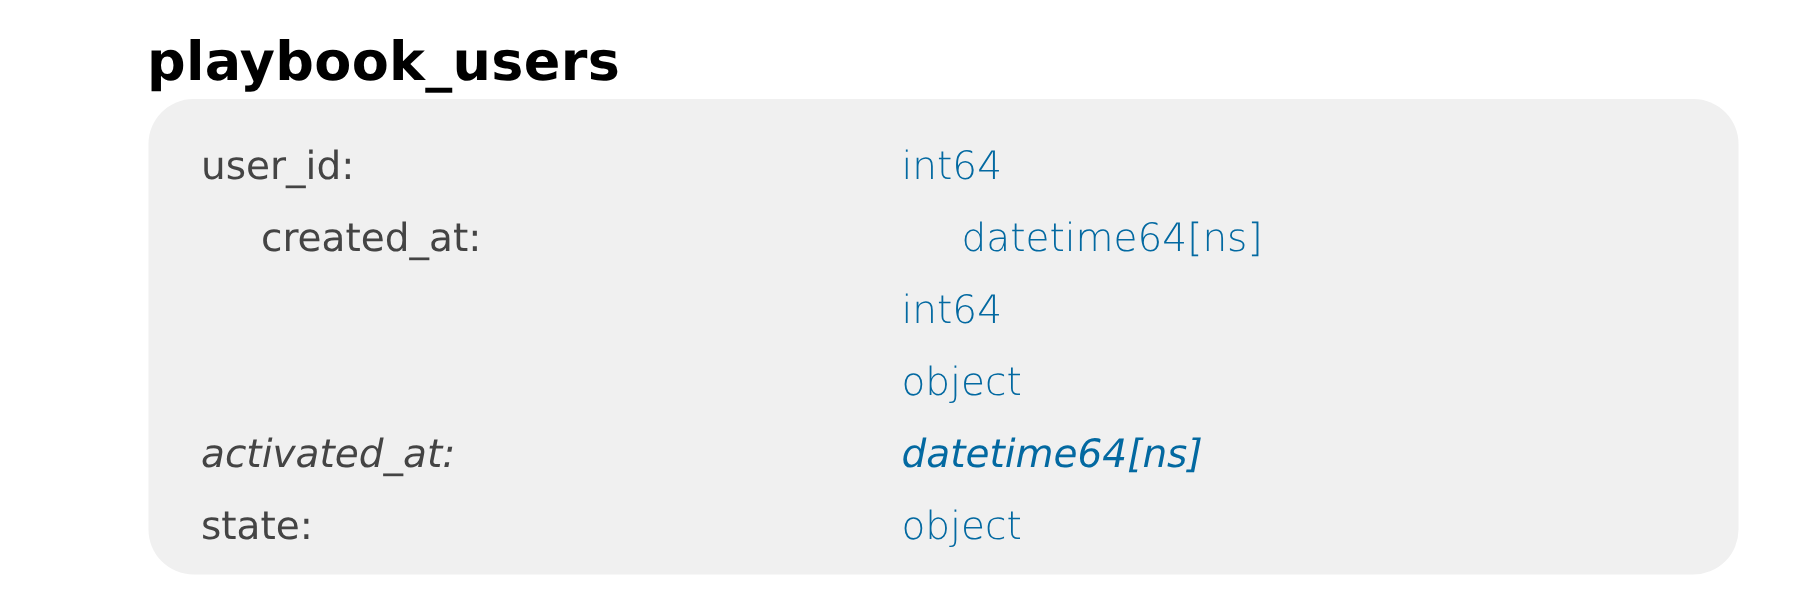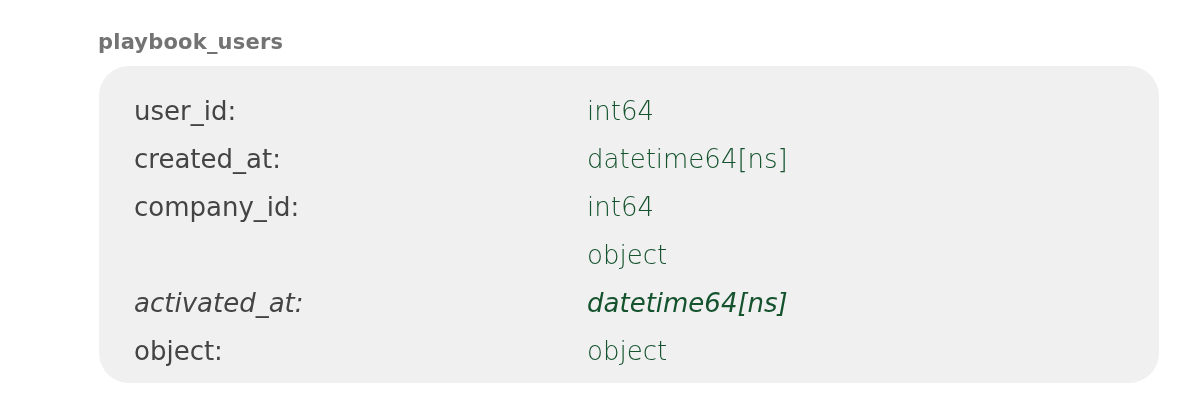--- a/index.html
+++ b/index.html
@@ -11,23 +11,23 @@
       overflow: hidden;
     }
     body {
       position: relative;
       font-family: "DejaVu Sans", sans-serif;
     }
     .title {
       position: absolute;
       left: 98px;
       top: 24px;
-      font-size: 21px;
+      font-size: 36px;
       font-weight: bold;
-      color: #737373;
+      color: #000000;
       letter-spacing: 0.2px;
       line-height: 36px;
       white-space: nowrap;
     }
     .schema-box {
       position: absolute;
       left: 99px;
       top: 66px;
       width: 1060px;
       height: 317px;
@@ -45,47 +45,46 @@
       white-space: nowrap;
     }
     .field-name {
       position: absolute;
       left: 35px;
       font-weight: 500;
       color: #444444;
     }
     .field-type {
       position: absolute;
-      left: 488px;
+      left: 502px;
       font-weight: 300;
-      color: #14532d;
+      color: #0369a1;
     }
   </style>
 </head>
 <body>
 
 <div class="title">playbook_users</div>
 
 <div class="schema-box">
   <div class="row" style="top:21px;">
     <span class="field-name">user_id:</span>
     <span class="field-type">int64</span>
   </div>
-  <div class="row" style="top:69px;">
+  <div class="row" style="top:69px;margin-left:40px;">
     <span class="field-name">created_at:</span>
     <span class="field-type">datetime64[ns]</span>
   </div>
   <div class="row" style="top:117px;">
-    <span class="field-name">company_id:</span>
     <span class="field-type">int64</span>
   </div>
   <div class="row" style="top:165px;">
     <span class="field-type">object</span>
   </div>
   <div class="row" style="top:213px;font-style:italic;">
     <span class="field-name">activated_at:</span>
     <span class="field-type">datetime64[ns]</span>
   </div>
   <div class="row" style="top:261px;">
-    <span class="field-name">object:</span>
+    <span class="field-name">state:</span>
     <span class="field-type">object</span>
   </div>
 </div>
 
 </body></html>

